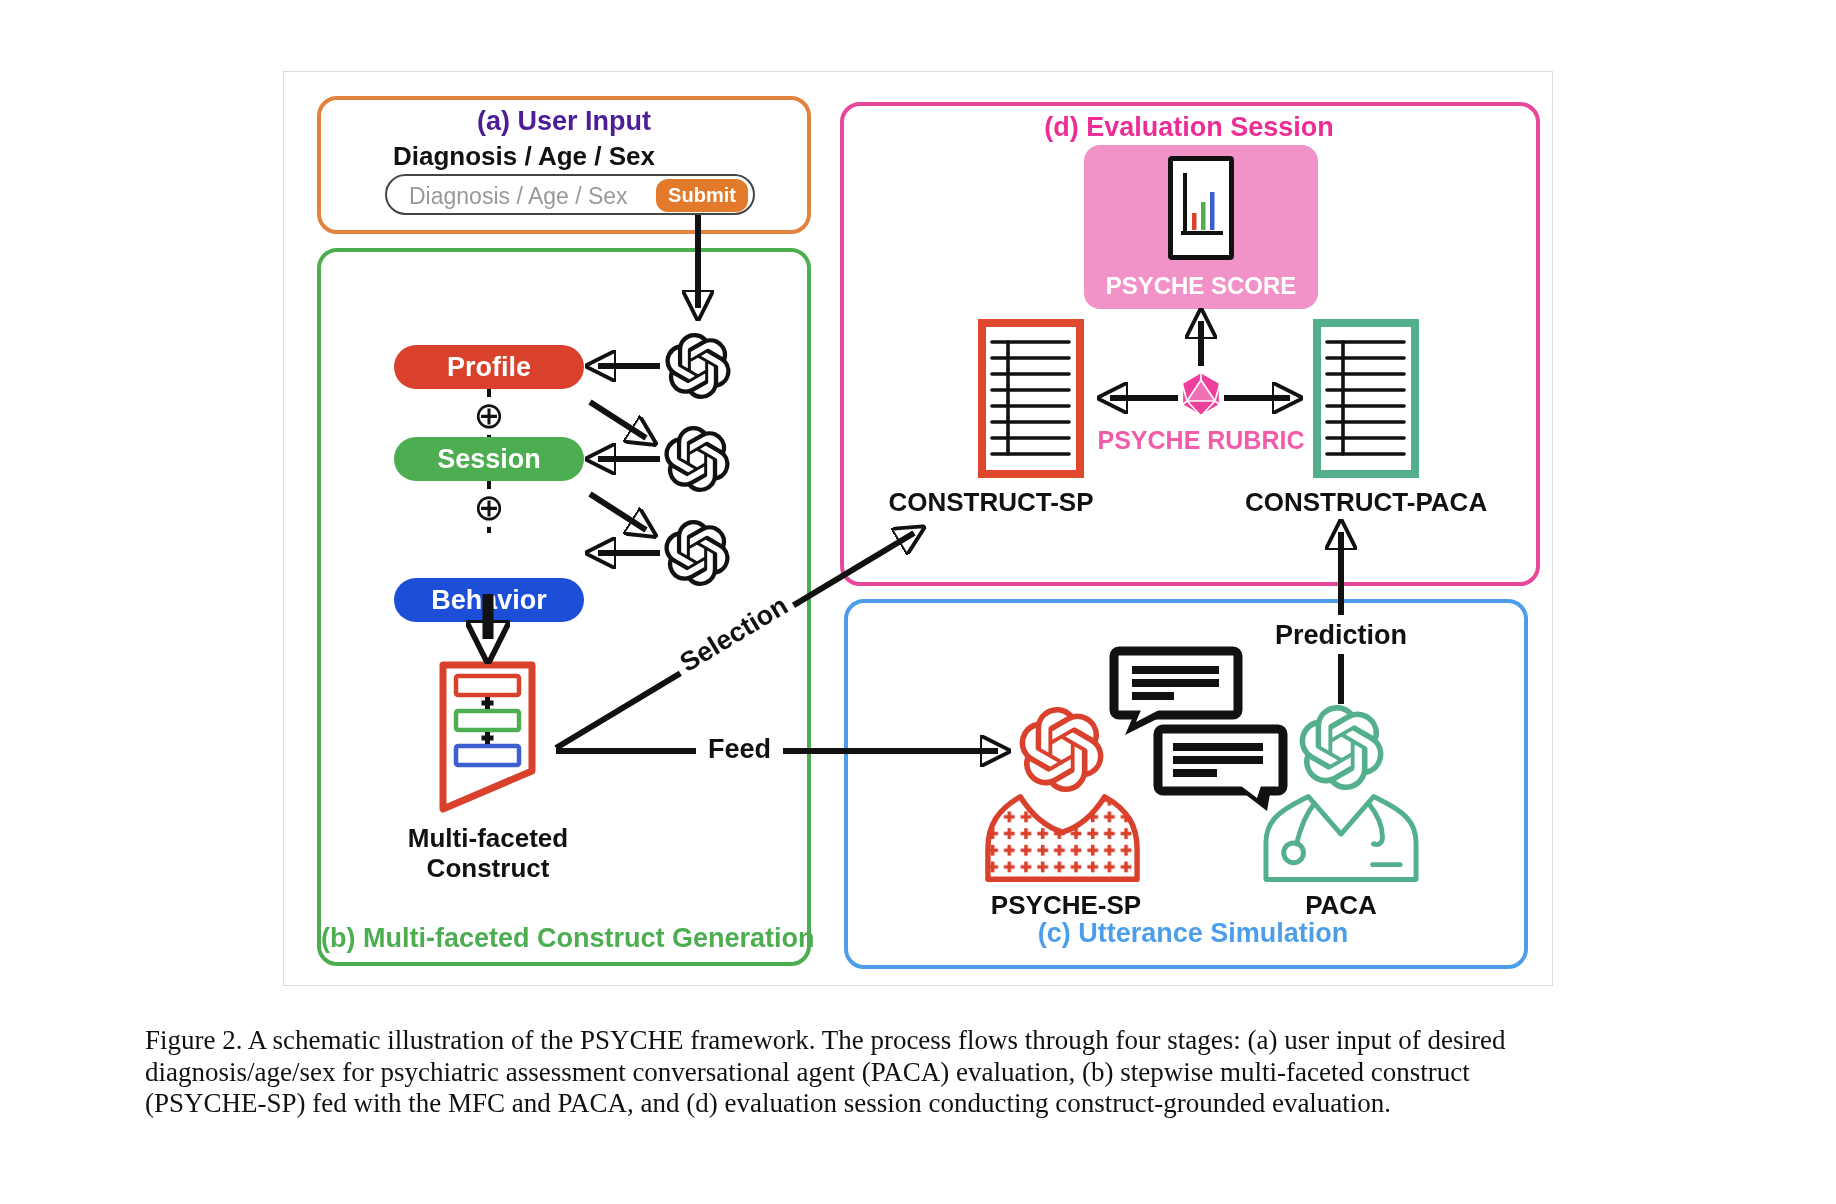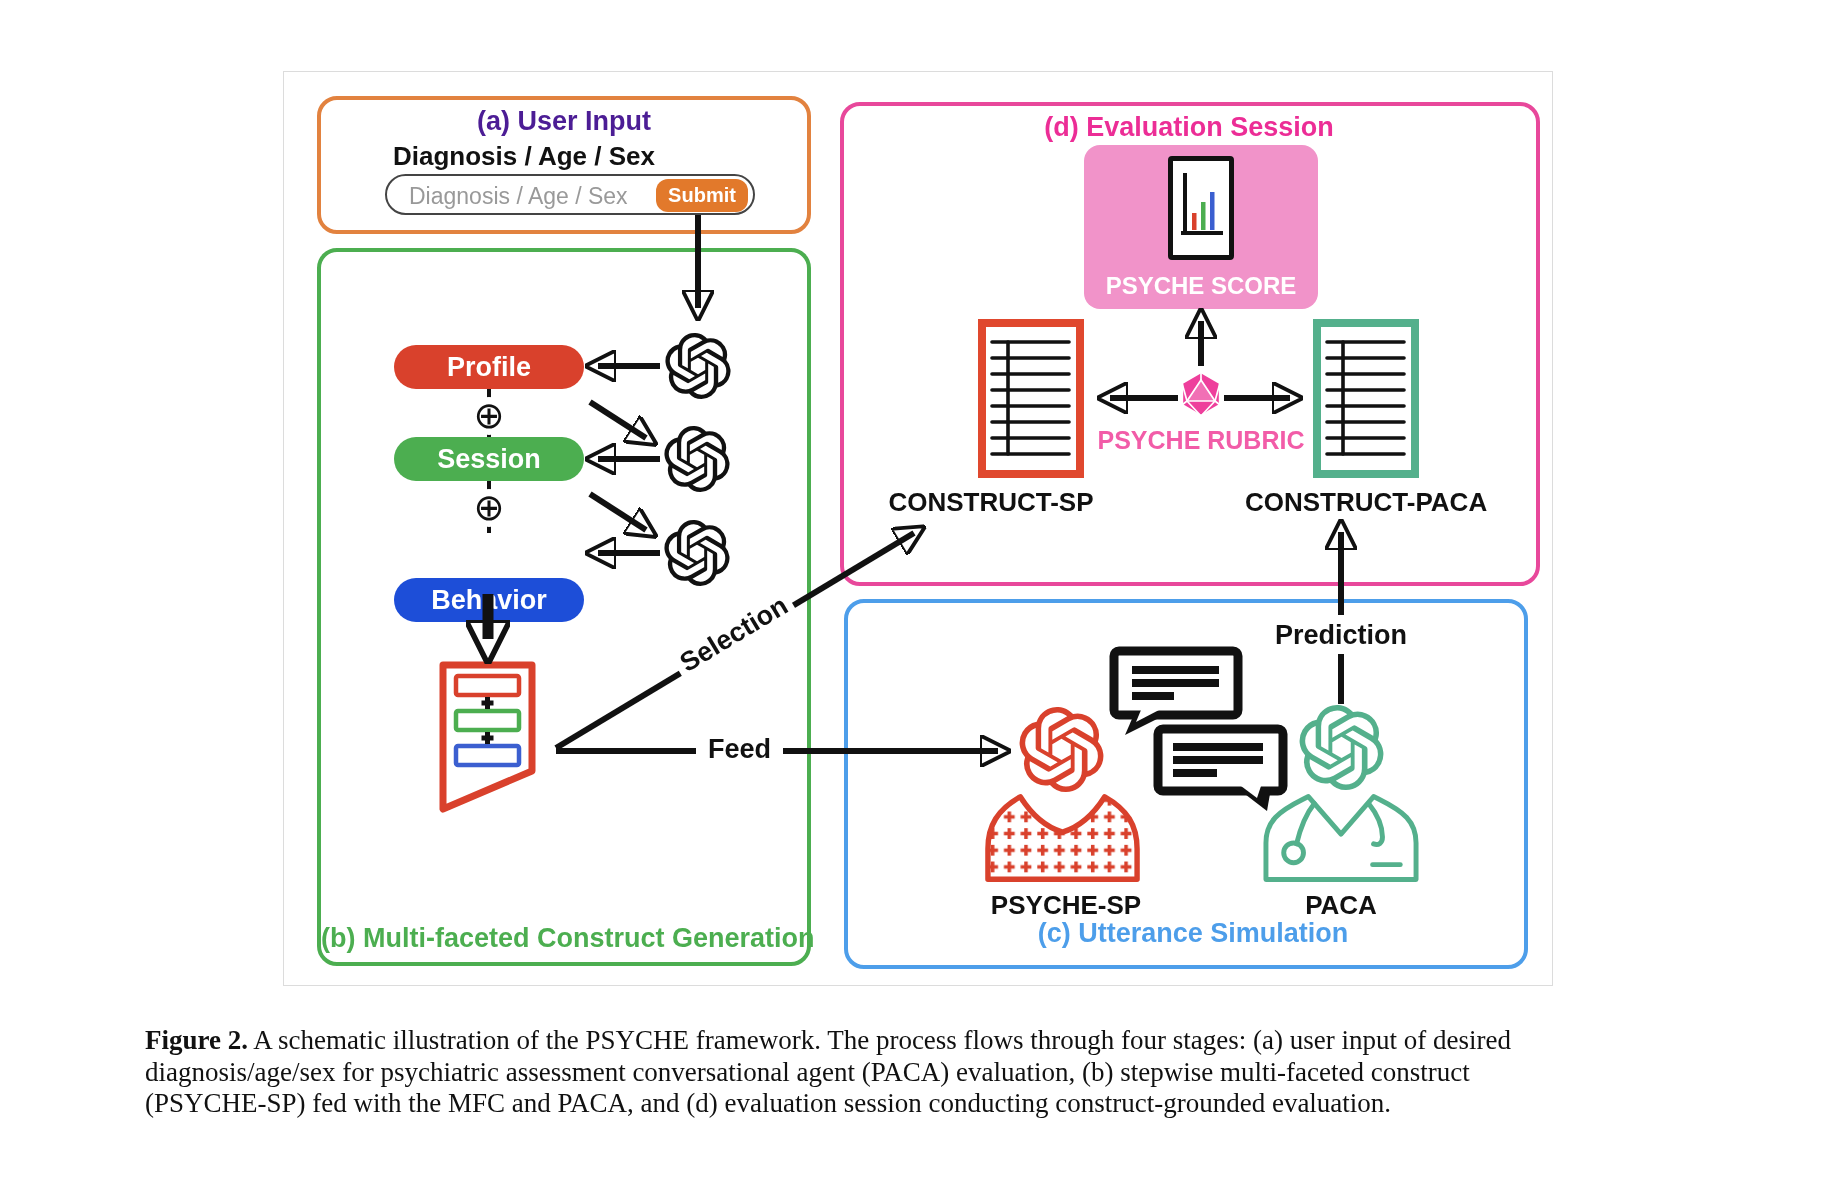--- a/index.html
+++ b/index.html
@@ -58,21 +58,21 @@
                   font-size:25px; font-weight:bold; color:#f25ca8; }
   .bubble { position:absolute; }
   .agent-label { position:absolute; top:818px; font-size:26px; font-weight:bold; color:#111; text-align:center; }
   .lbl-sp { left:692px; width:180px; }
   .lbl-paca2 { left:987px; width:140px; }
   .arrows { position:absolute; left:0; top:0; width:1270px; height:915px; z-index:1; pointer-events:none; }
   .arrows line, .arrows path { stroke:#111; fill:none; }
   .caption { position:absolute; left:145px; top:1025px; width:1580px;
              font-family:"Liberation Serif", serif; font-size:27px; line-height:31.5px; color:#111; }
   .caption div { white-space:nowrap; }
-  .figlabel { font-weight:bold; }
+  .figlabel { font-weight:normal; }
   svg.icon { display:block; }
 </style>
 </head>
 <body>
 
 <svg width="0" height="0" style="position:absolute">
   <defs>
     <symbol id="sym-openai" viewBox="0 0 24 24">
       <path fill="currentColor" d="M22.2819 9.8211a5.9847 5.9847 0 0 0-.5157-4.9108 6.0462 6.0462 0 0 0-6.5098-2.9A6.0651 6.0651 0 0 0 4.9807 4.1818a5.9847 5.9847 0 0 0-3.9977 2.9 6.0462 6.0462 0 0 0 .7427 7.0966 5.98 5.98 0 0 0 .511 4.9107 6.051 6.051 0 0 0 6.5146 2.9001A5.9847 5.9847 0 0 0 13.2599 24a6.0557 6.0557 0 0 0 5.7718-4.2058 5.9894 5.9894 0 0 0 3.9977-2.9001 6.0557 6.0557 0 0 0-.7475-7.073zm-9.022 12.6081a4.4755 4.4755 0 0 1-2.8764-1.0408l.1419-.0804 4.7783-2.7582a.7948.7948 0 0 0 .3927-.6813v-6.7369l2.02 1.1686a.071.071 0 0 1 .038.052v5.5826a4.504 4.504 0 0 1-4.4945 4.4944zm-9.6607-4.1254a4.4708 4.4708 0 0 1-.5346-3.0137l.142.0852 4.783 2.7582a.7712.7712 0 0 0 .7806 0l5.8428-3.3685v2.3324a.0804.0804 0 0 1-.0332.0615L9.74 19.9502a4.4992 4.4992 0 0 1-6.1408-1.6464zM2.3408 7.8956a4.485 4.485 0 0 1 2.3655-1.9728V11.6a.7664.7664 0 0 0 .3879.6765l5.8144 3.3543-2.0201 1.1685a.0757.0757 0 0 1-.071 0l-4.8303-2.7865A4.504 4.504 0 0 1 2.3408 7.8956zm16.5963 3.8558L13.1038 8.364 15.1192 7.2a.0757.0757 0 0 1 .071 0l4.8303 2.7913a4.4944 4.4944 0 0 1-.6765 8.1042v-5.6772a.79.79 0 0 0-.407-.667zm2.0107-3.0231l-.142-.0852-4.7735-2.7818a.7759.7759 0 0 0-.7854 0L9.409 9.2297V6.8974a.0662.0662 0 0 1 .0284-.0615l4.8303-2.7866a4.4992 4.4992 0 0 1 6.6802 4.66zM8.3065 12.863l-2.02-1.1638a.0804.0804 0 0 1-.038-.0567V6.0742a4.4992 4.4992 0 0 1 7.3757-3.4537l-.142.0805L8.704 5.459a.7948.7948 0 0 0-.3927.6813zm1.0976-2.3654l2.602-1.4998 2.6069 1.4998v2.9994l-2.5974 1.4997-2.6067-1.4997z"></path>
     </symbol>
@@ -157,20 +157,24 @@
       <rect x="17" y="15" width="63" height="19" rx="2" fill="#fff" stroke="#d9412c" stroke-width="4.5"></rect>
       <rect x="17" y="50" width="63" height="19" rx="2" fill="#fff" stroke="#4cae50" stroke-width="4.5"></rect>
       <rect x="17" y="85" width="63" height="19" rx="2" fill="#fff" stroke="#3b5fd0" stroke-width="4.5"></rect>
       <g fill="#111">
         <rect x="46" y="36" width="5" height="12"></rect>
           <rect x="42.5" y="39.5" width="12" height="5"></rect>
         <rect x="46" y="71" width="5" height="12"></rect>
           <rect x="42.5" y="74.5" width="12" height="5"></rect>
       </g>
     </svg>
+    <div class="construct-caption">
+      <div>Multi-faceted</div>
+      <div>Construct</div>
+    </div>
 
     <div class="edge-label lbl-selection">Selection</div>
     <div class="edge-label lbl-feed">Feed</div>
 
     <div class="panel panel-d">
       <div class="ptitle t-d">(d) Evaluation Session</div>
     </div>
 
     <div class="score-card">
       <div class="score-doc">

